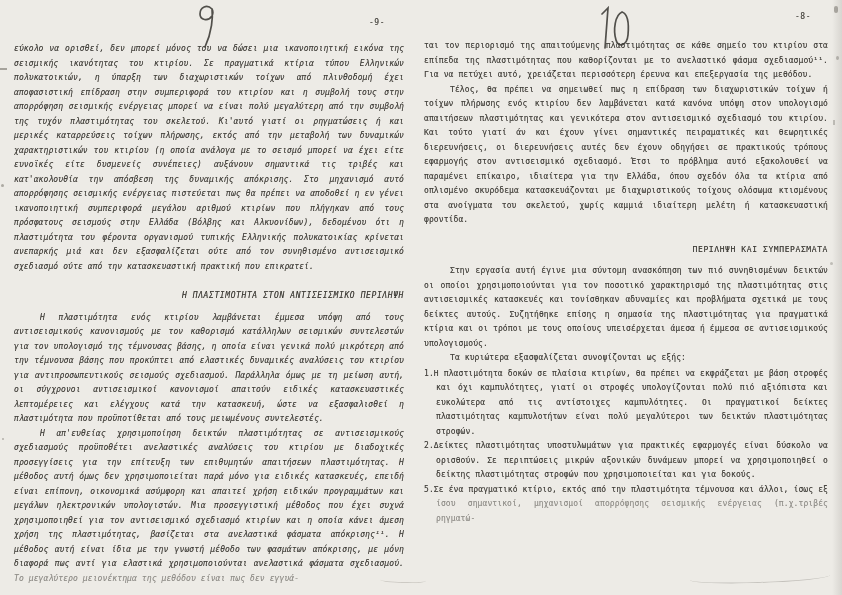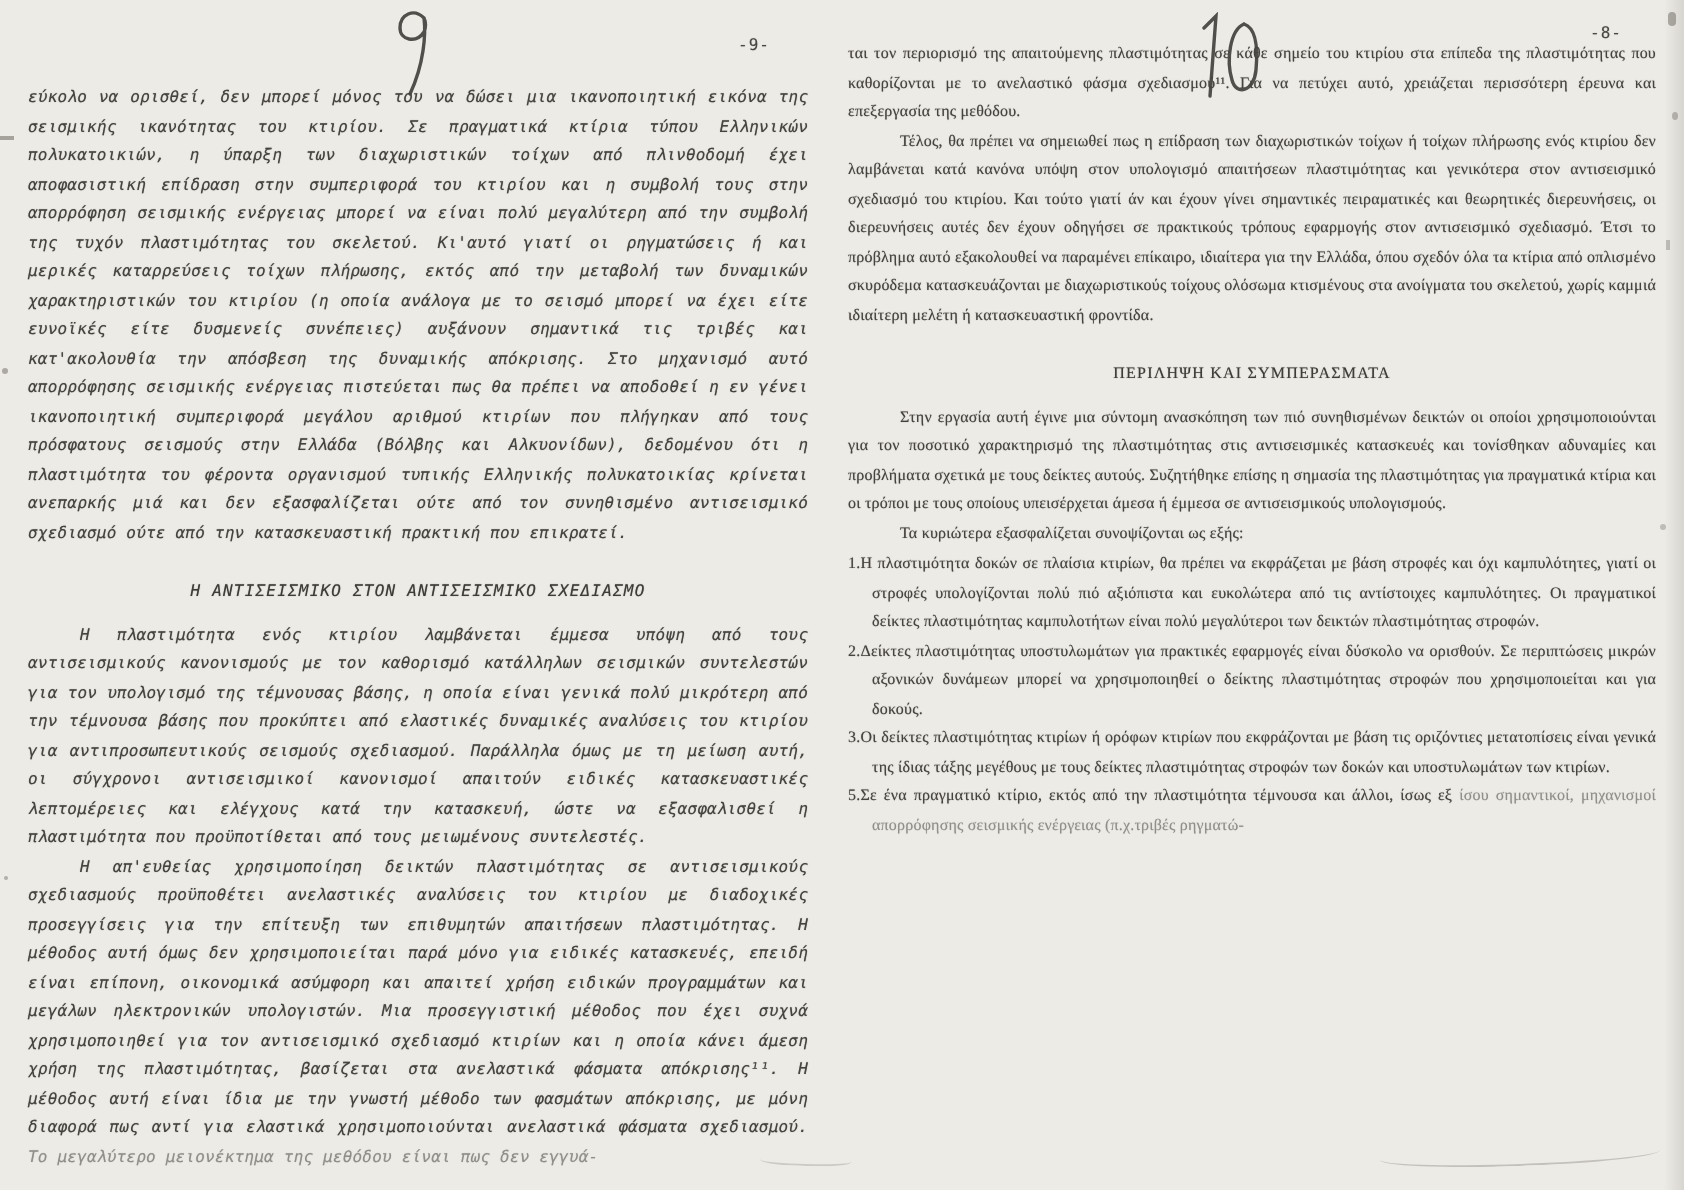--- a/index.html
+++ b/index.html
@@ -17,26 +17,26 @@
   }
   .page{
     position:absolute;
     color:#45433e;
     font-size:8px;line-height:14.5px;
     text-align:justify;
     text-shadow:0 0 .5px rgba(70,66,60,.55);
     letter-spacing:.1px;
   }
   .page.left{left:14px;top:42px;width:390px;font-style:italic;}
-  .page.right{left:424px;top:20px;width:404px;font-family:Liberation Serif, serif;}
+  .page.right{left:424px;top:39px;width:404px;}
   .page p{margin:0;}
   .indent{text-indent:26px;}
   .heading{
     font-size:8px;font-weight:normal;
-    text-align:center;letter-spacing:.6px;
+    text-align:right;letter-spacing:.6px;
     margin:15px 0 7px 0;color:#3e3c37;
     text-shadow:0 0 .5px rgba(60,56,50,.6);
   }
   .fade{opacity:.55;}
   .li{padding-left:12px;text-indent:-12px;}
   .list{margin-top:1px;}
   .typed-num{
     position:absolute;font-size:8px;color:#4a4842;
     letter-spacing:.5px;text-shadow:0 0 .5px rgba(70,66,60,.5);
   }
@@ -77,35 +77,34 @@
     <title>10</title>
     <path d="M5 8 C8 5 10 3 11 2 L8 42"></path>
     <path d="M25 6 C18 9 16 24 19 34 C21 42 30 40 31 29 C32 18 31 8 25 6"></path>
   </svg>
 
   <span class="typed-num num-left">-9-</span>
   <span class="typed-num num-right">-8-</span>
 
   <div class="page left">
     <p class="body">εύκολο να ορισθεί, δεν μπορεί μόνος του να δώσει μια ικανοποιητική εικόνα της σεισμικής ικανότητας του κτιρίου. Σε πραγματικά κτίρια τύπου Ελληνικών πολυκατοικιών, η ύπαρξη των διαχωριστικών τοίχων από πλινθοδομή έχει αποφασιστική επίδραση στην συμπεριφορά του κτιρίου και η συμβολή τους στην απορρόφηση σεισμικής ενέργειας μπορεί να είναι πολύ μεγαλύτερη από την συμβολή της τυχόν πλαστιμότητας του σκελετού. Κι'αυτό γιατί οι ρηγματώσεις ή και μερικές καταρρεύσεις τοίχων πλήρωσης, εκτός από την μεταβολή των δυναμικών χαρακτηριστικών του κτιρίου (η οποία ανάλογα με το σεισμό μπορεί να έχει είτε ευνοϊκές είτε δυσμενείς συνέπειες) αυξάνουν σημαντικά τις τριβές και κατ'ακολουθία την απόσβεση της δυναμικής απόκρισης. Στο μηχανισμό αυτό απορρόφησης σεισμικής ενέργειας πιστεύεται πως θα πρέπει να αποδοθεί η εν γένει ικανοποιητική συμπεριφορά μεγάλου αριθμού κτιρίων που πλήγηκαν από τους πρόσφατους σεισμούς στην Ελλάδα (Βόλβης και Αλκυονίδων), δεδομένου ότι η πλαστιμότητα του φέροντα οργανισμού τυπικής Ελληνικής πολυκατοικίας κρίνεται ανεπαρκής μιά και δεν εξασφαλίζεται ούτε από τον συνηθισμένο αντισεισμικό σχεδιασμό ούτε από την κατασκευαστική πρακτική που επικρατεί.</p>
-    <h2 class="heading">Η ΑΝΤΙΣΕΙΣΜΙΚΟ ΣΤΟΝ ΑΝΤΙΣΕΙΣΜΙΚΟ ΣΧΕΔΙΑΣΜΟ</h2>
+    <h2 class="heading">Η ΠΛΑΣΤΙΜΟΤΗΤΑ ΣΤΟΝ ΑΝΤΙΣΕΙΣΜΙΚΟ ΠΕΡΙΛΗΨΗ</h2>
     <p class="body indent">Η πλαστιμότητα ενός κτιρίου λαμβάνεται έμμεσα υπόψη από τους αντισεισμικούς κανονισμούς με τον καθορισμό κατάλληλων σεισμικών συντελεστών για τον υπολογισμό της τέμνουσας βάσης, η οποία είναι γενικά πολύ μικρότερη από την τέμνουσα βάσης που προκύπτει από ελαστικές δυναμικές αναλύσεις του κτιρίου για αντιπροσωπευτικούς σεισμούς σχεδιασμού. Παράλληλα όμως με τη μείωση αυτή, οι σύγχρονοι αντισεισμικοί κανονισμοί απαιτούν ειδικές κατασκευαστικές λεπτομέρειες και ελέγχους κατά την κατασκευή, ώστε να εξασφαλισθεί η πλαστιμότητα που προϋποτίθεται από τους μειωμένους συντελεστές.</p>
     <p class="body indent"><span>Η απ'ευθείας χρησιμοποίηση δεικτών πλαστιμότητας σε αντισεισμικούς σχεδιασμούς προϋποθέτει ανελαστικές αναλύσεις του κτιρίου με διαδοχικές προσεγγίσεις για την επίτευξη των επιθυμητών απαιτήσεων πλαστιμότητας. Η μέθοδος αυτή όμως δεν χρησιμοποιείται παρά μόνο για ειδικές κατασκευές, επειδή είναι επίπονη, οικονομικά ασύμφορη και απαιτεί χρήση ειδικών προγραμμάτων και μεγάλων ηλεκτρονικών υπολογιστών. Μια προσεγγιστική μέθοδος που έχει συχνά χρησιμοποιηθεί για τον αντισεισμικό σχεδιασμό κτιρίων και η οποία κάνει άμεση χρήση της πλαστιμότητας, βασίζεται στα ανελαστικά φάσματα απόκρισης¹¹. Η μέθοδος αυτή είναι ίδια με την γνωστή μέθοδο των φασμάτων απόκρισης, με μόνη διαφορά πως αντί για ελαστικά χρησιμοποιούνται ανελαστικά φάσματα σχεδιασμού.</span><span class="fade"> Το μεγαλύτερο μειονέκτημα της μεθόδου είναι πως δεν εγγυά-</span></p>
   </div>
 
   <div class="page right">
     <p class="body">ται τον περιορισμό της απαιτούμενης πλαστιμότητας σε κάθε σημείο του κτιρίου στα επίπεδα της πλαστιμότητας που καθορίζονται με το ανελαστικό φάσμα σχεδιασμού¹¹. Για να πετύχει αυτό, χρειάζεται περισσότερη έρευνα και επεξεργασία της μεθόδου.</p>
     <p class="body indent">Τέλος, θα πρέπει να σημειωθεί πως η επίδραση των διαχωριστικών τοίχων ή τοίχων πλήρωσης ενός κτιρίου δεν λαμβάνεται κατά κανόνα υπόψη στον υπολογισμό απαιτήσεων πλαστιμότητας και γενικότερα στον αντισεισμικό σχεδιασμό του κτιρίου. Και τούτο γιατί άν και έχουν γίνει σημαντικές πειραματικές και θεωρητικές διερευνήσεις, οι διερευνήσεις αυτές δεν έχουν οδηγήσει σε πρακτικούς τρόπους εφαρμογής στον αντισεισμικό σχεδιασμό. Έτσι το πρόβλημα αυτό εξακολουθεί να παραμένει επίκαιρο, ιδιαίτερα για την Ελλάδα, όπου σχεδόν όλα τα κτίρια από οπλισμένο σκυρόδεμα κατασκευάζονται με διαχωριστικούς τοίχους ολόσωμα κτισμένους στα ανοίγματα του σκελετού, χωρίς καμμιά ιδιαίτερη μελέτη ή κατασκευαστική φροντίδα.</p>
     <h2 class="heading">ΠΕΡΙΛΗΨΗ ΚΑΙ ΣΥΜΠΕΡΑΣΜΑΤΑ</h2>
     <p class="body indent">Στην εργασία αυτή έγινε μια σύντομη ανασκόπηση των πιό συνηθισμένων δεικτών οι οποίοι χρησιμοποιούνται για τον ποσοτικό χαρακτηρισμό της πλαστιμότητας στις αντισεισμικές κατασκευές και τονίσθηκαν αδυναμίες και προβλήματα σχετικά με τους δείκτες αυτούς. Συζητήθηκε επίσης η σημασία της πλαστιμότητας για πραγματικά κτίρια και οι τρόποι με τους οποίους υπεισέρχεται άμεσα ή έμμεσα σε αντισεισμικούς υπολογισμούς.</p>
     <p class="body indent">Τα κυριώτερα εξασφαλίζεται συνοψίζονται ως εξής:</p>
     <div class="list">
       <p class="li"><span>1.</span><span>Η πλαστιμότητα δοκών σε πλαίσια κτιρίων, θα πρέπει να εκφράζεται με βάση στροφές και όχι καμπυλότητες, γιατί οι στροφές υπολογίζονται πολύ πιό αξιόπιστα και ευκολώτερα από τις αντίστοιχες καμπυλότητες. Οι πραγματικοί δείκτες πλαστιμότητας καμπυλοτήτων είναι πολύ μεγαλύτεροι των δεικτών πλαστιμότητας στροφών.</span></p>
       <p class="li"><span>2.</span><span>Δείκτες πλαστιμότητας υποστυλωμάτων για πρακτικές εφαρμογές είναι δύσκολο να ορισθούν. Σε περιπτώσεις μικρών αξονικών δυνάμεων μπορεί να χρησιμοποιηθεί ο δείκτης πλαστιμότητας στροφών που χρησιμοποιείται και για δοκούς.</span></p>
-      <p class="li"><span>3.</span><span>Οι δείκτες πλαστιμότητας κτιρίων ή ορόφων κτιρίων που εκφράζονται με βάση τις οριζόντιες μετατοπίσεις είναι γενικά της ίδιας τάξης μεγέθους με τους δείκτες πλαστιμότητας στροφών των δοκών και υποστυλωμάτων των κτιρίων.</span></p>
       <p class="li"><span>5.</span><span>Σε ένα πραγματικό κτίριο, εκτός από την πλαστιμότητα τέμνουσα και άλλοι, ίσως εξ</span><span class="fade"> ίσου σημαντικοί, μηχανισμοί απορρόφησης σεισμικής ενέργειας (π.χ.τριβές ρηγματώ-</span></p>
     </div>
   </div>
 
   <div class="artifact a1"></div>
   <div class="artifact a2"></div>
   <div class="artifact a3"></div>
   <div class="artifact a4"></div>
   <div class="artifact a5"></div>
   <div class="artifact a6"></div>

